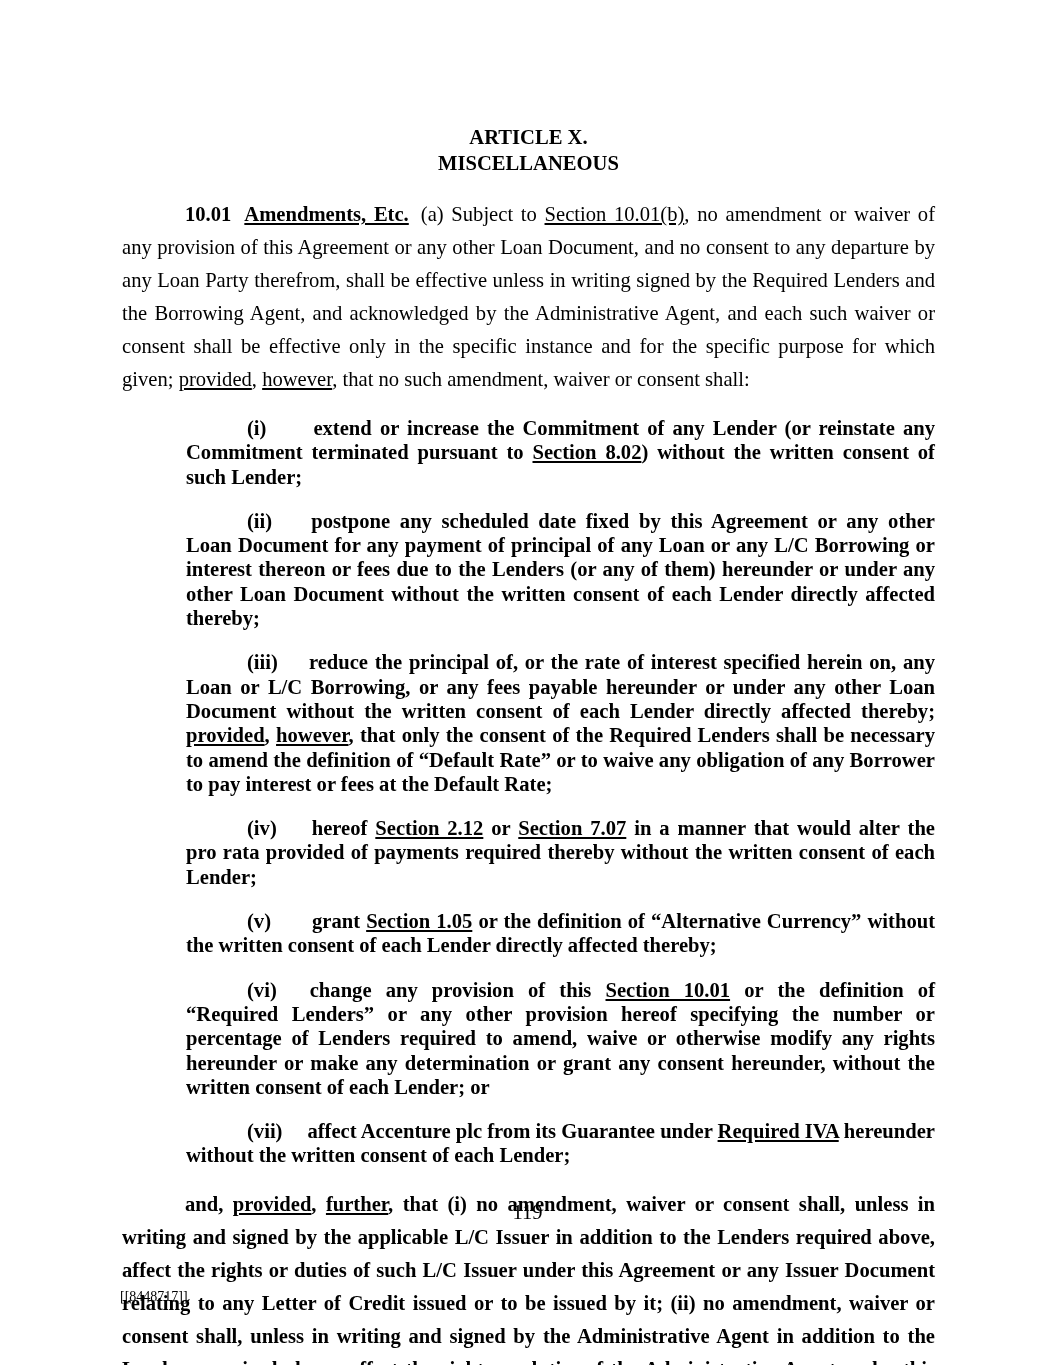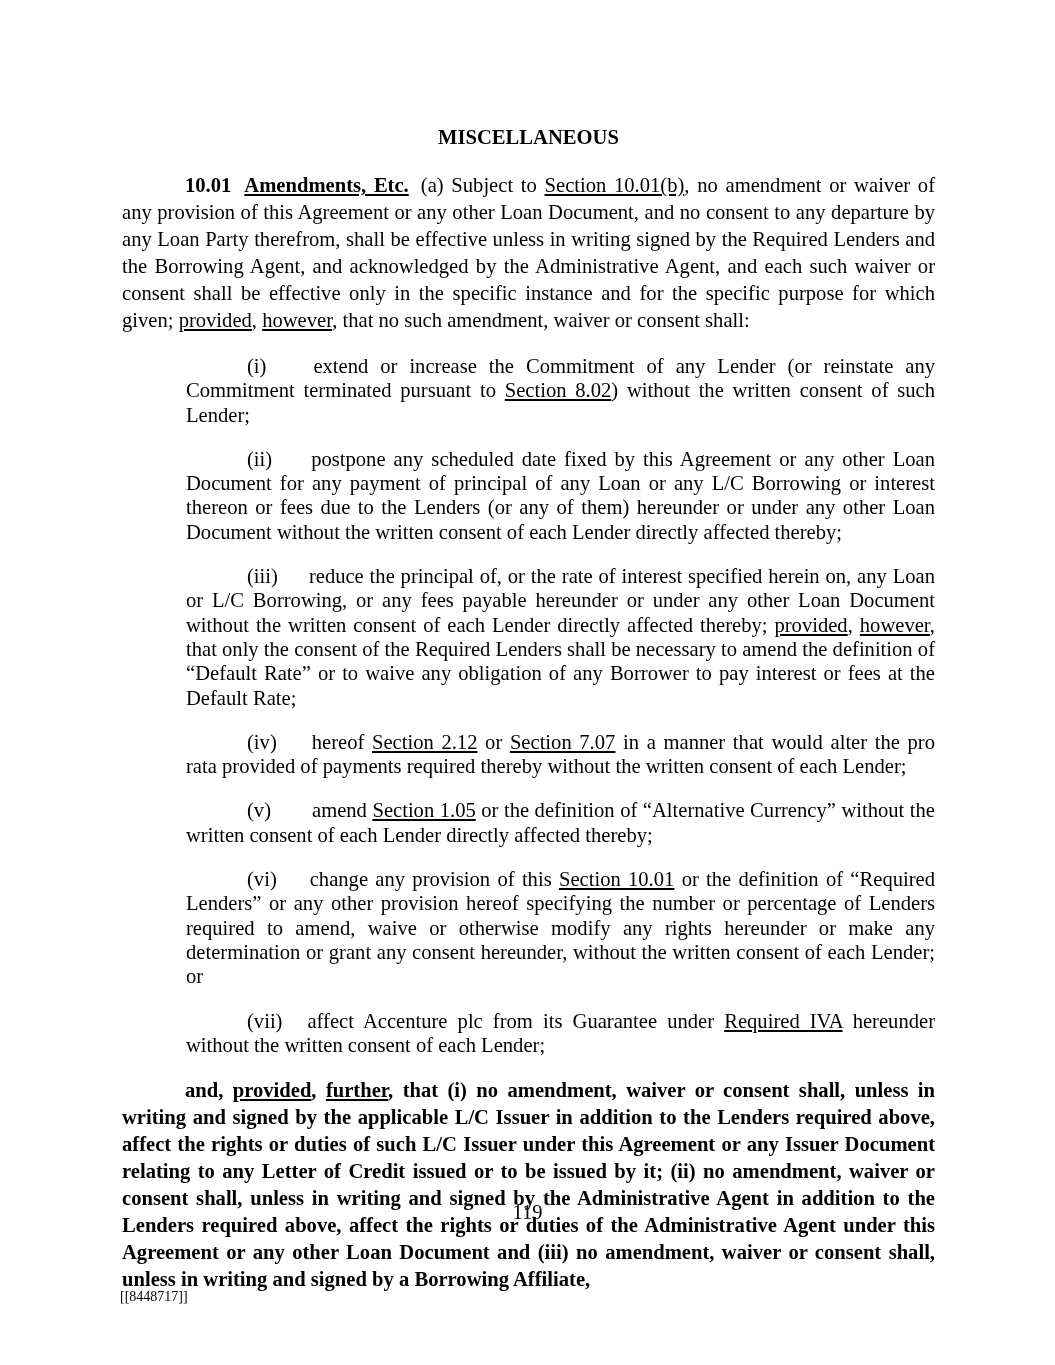--- a/index.html
+++ b/index.html
@@ -19,31 +19,32 @@
     width:813px;
   }
   .title-block { text-align:center; margin-bottom:22px; }
   .title-line {
     font-weight:bold;
     font-size:20.6px;
     line-height:26px;
   }
   .para {
     font-size:20.6px;
-    line-height:27px;
+    line-height:33px;
     text-align:justify;
     margin:0 0 20px 0;
     text-indent:63px;
   }
   .list-item {
     font-size:20.6px;
     line-height:24.3px;
     text-align:justify;
     margin:0 0 20px 64px;
     text-indent:61px;
+    font-weight:bold;
   }
   .para:last-of-type { margin-bottom:0;font-weight:bold; }
   .b { font-weight:bold; }
   .u { text-decoration:underline; }
   .tab { display:inline-block; }
   .page-number {
     position:absolute;
     left:0;
     top:1200px;
     width:1055px;
@@ -59,34 +60,35 @@
     line-height:17px;
   }
 </style>
 </head>
 <body>
 
 <div class="page">
   <div class="content">
 
     <div class="title-block">
+      <div class="title-line">ARTICLE X.</div>
       <div class="title-line">MISCELLANEOUS</div>
     </div>
 
     <p class="para"><span class="b">10.01</span><span class="tab" style="width: 13px;"></span><span class="b u">Amendments, Etc.</span><span class="tab" style="width: 12px;"></span><span>(a) Subject to </span><span class="u">Section 10.01(b)</span><span>, no amendment or waiver of any provision of this Agreement or any other Loan Document, and no consent to any departure by any Loan Party therefrom, shall be effective unless in writing signed by the Required Lenders and the Borrowing Agent, and acknowledged by the Administrative Agent, and each such waiver or consent shall be effective only in the specific instance and for the specific purpose for which given; </span><span class="u">provided</span><span>, </span><span class="u">however</span><span>, that no such amendment, waiver or consent shall:</span></p>
 
     <p class="list-item"><span>(i)</span><span class="tab" style="width: 47px;"></span><span>extend or increase the Commitment of any Lender (or reinstate any Commitment terminated pursuant to </span><span class="u">Section 8.02</span><span>) without the written consent of such Lender;</span></p>
 
     <p class="list-item"><span>(ii)</span><span class="tab" style="width: 39px;"></span><span>postpone any scheduled date fixed by this Agreement or any other Loan Document for any payment of principal of any Loan or any L/C Borrowing or interest thereon or fees due to the Lenders (or any of them) hereunder or under any other Loan Document without the written consent of each Lender directly affected thereby;</span></p>
 
     <p class="list-item"><span>(iii)</span><span class="tab" style="width: 31px;"></span><span>reduce the principal of, or the rate of interest specified herein on, any Loan or L/C Borrowing, or any fees payable hereunder or under any other Loan Document without the written consent of each Lender directly affected thereby; </span><span class="u">provided</span><span>, </span><span class="u">however</span><span>, that only the consent of the Required Lenders shall be necessary to amend the definition of “Default Rate” or to waive any obligation of any Borrower to pay interest or fees at the Default Rate;</span></p>
 
     <p class="list-item"><span>(iv)</span><span class="tab" style="width: 35px;"></span><span>hereof </span><span class="u">Section 2.12</span><span> or </span><span class="u">Section 7.07</span><span> in a manner that would alter the pro rata provided of payments required thereby without the written consent of each Lender;</span></p>
 
-    <p class="list-item"><span>(v)</span><span class="tab" style="width: 41px;"></span><span>amend </span><span class="u">Section 1.05</span><span> or the definition of “Alternative Currency” without the written consent of each Lender directly affected thereby;</span></p>
+    <p class="list-item"><span>(v)</span><span class="tab" style="width: 41px;"></span><span>grant </span><span class="u">Section 1.05</span><span> or the definition of “Alternative Currency” without the written consent of each Lender directly affected thereby;</span></p>
 
     <p class="list-item"><span>(vi)</span><span class="tab" style="width: 33px;"></span><span>change any provision of this </span><span class="u">Section 10.01</span><span> or the definition of “Required Lenders” or any other provision hereof specifying the number or percentage of Lenders required to amend, waive or otherwise modify any rights hereunder or make any determination or grant any consent hereunder, without the written consent of each Lender; or</span></p>
 
     <p class="list-item"><span>(vii)</span><span class="tab" style="width: 25px;"></span><span>affect Accenture plc from its Guarantee under </span><span class="u">Required IVA</span><span> hereunder without the written consent of each Lender;</span></p>
 
     <p class="para"><span>and, </span><span class="u">provided</span><span>, </span><span class="u">further</span><span>, that (i) no amendment, waiver or consent shall, unless in writing and signed by the applicable L/C Issuer in addition to the Lenders required above, affect the rights or duties of such L/C Issuer under this Agreement or any Issuer Document relating to any Letter of Credit issued or to be issued by it; (ii) no amendment, waiver or consent shall, unless in writing and signed by the Administrative Agent in addition to the Lenders required above, affect the rights or duties of the Administrative Agent under this Agreement or any other Loan Document and (iii) no amendment, waiver or consent shall, unless in writing and signed by a Borrowing Affiliate,</span></p>
 
   </div>
 
   <div class="page-number">119</div>

